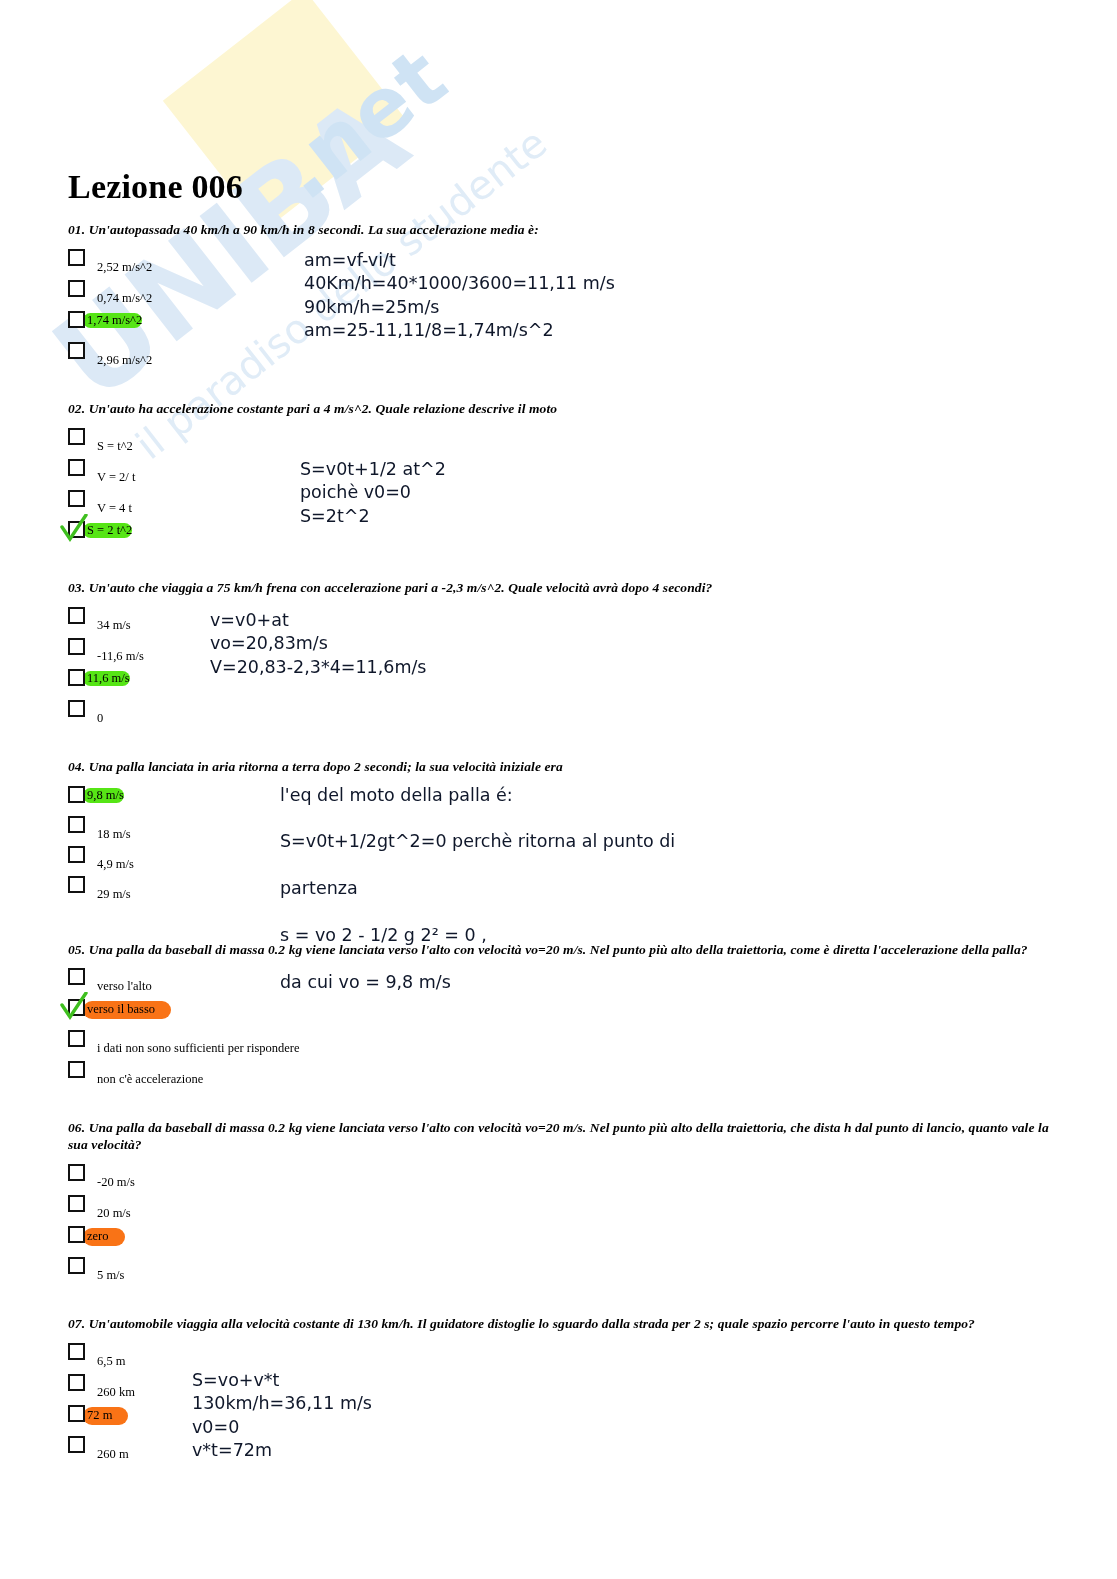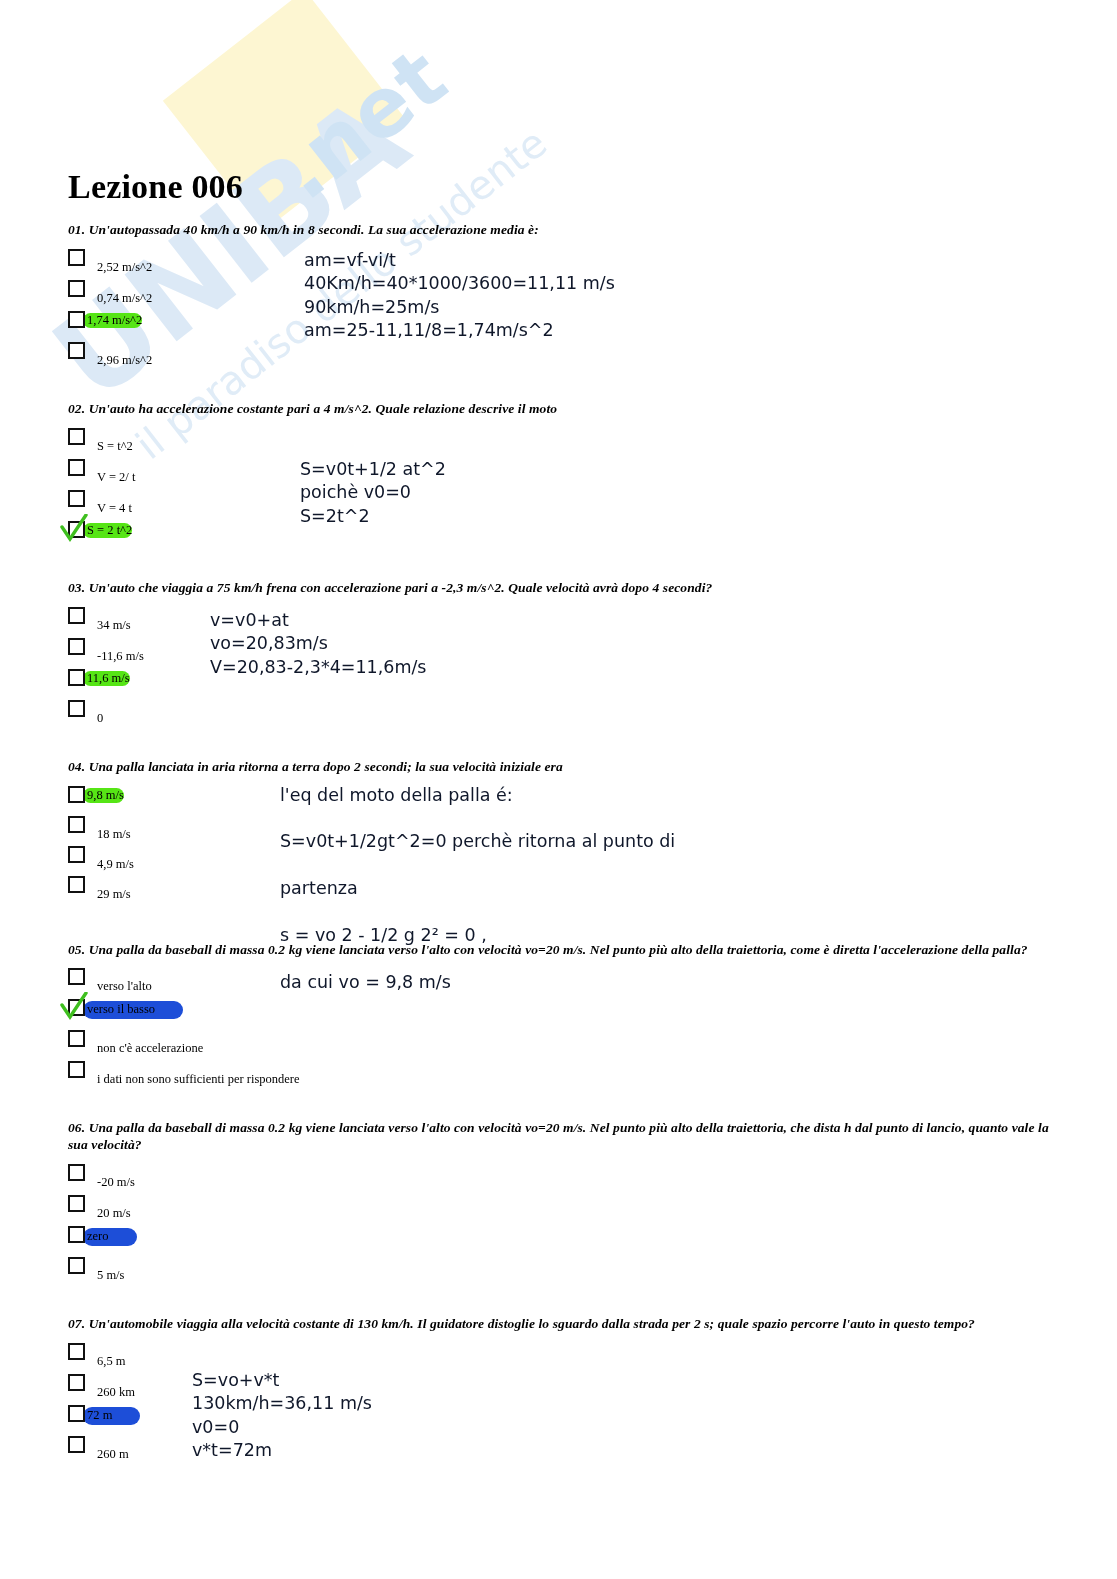--- a/index.html
+++ b/index.html
@@ -138,23 +138,23 @@
     z-index: 2;
     padding: 0 14px;
   }
   .opt-label.hl {
     background: #56e515;
     border-radius: 9px;
     padding: 1px 0 2px 4px;
     margin-top: 6px;
   }
   .opt-label.hl-round {
-    background: #1d4ed8;
+    background: #f97316;
     border-radius: 14px;
-    padding: 2px 28px 3px 4px;
+    padding: 2px 16px 3px 4px;
     margin-top: 6px;
   }
   .checkmark {
     position: absolute;
     left: -9px;
     top: -3px;
     width: 30px;
     height: 30px;
     z-index: 4;
     pointer-events: none;
@@ -318,25 +318,25 @@
         </div>
         <div class="opt-row loose">
           <span class="checkbox"></span>
           <svg class="checkmark" viewBox="0 0 30 30">
             <path d="M3 13 L11 25 L27 1" fill="none" stroke="#3fbf1f" stroke-width="3.4" stroke-linecap="round"></path>
           </svg>
           <span class="opt-label hl-round">verso il basso</span>
         </div>
         <div class="opt-row loose">
           <span class="checkbox"></span>
+          <span class="opt-label">i dati non sono sufficienti per rispondere</span>
+        </div>
+        <div class="opt-row loose">
+          <span class="checkbox"></span>
           <span class="opt-label">non c'è accelerazione</span>
-        </div>
-        <div class="opt-row loose">
-          <span class="checkbox"></span>
-          <span class="opt-label">i dati non sono sufficienti per rispondere</span>
         </div>
       </div>
     </div>
 
     <div class="spacer-md"></div>
 
     <div class="question-block">
       <p class="q-text">06. Una palla da baseball di massa 0.2 kg viene lanciata verso l'alto con velocità vo=20 m/s. Nel punto più alto della traiettoria, che dista h dal punto di lancio, quanto vale la sua velocità?</p>
       <div class="options-wrap">
         <div class="opt-row loose">

